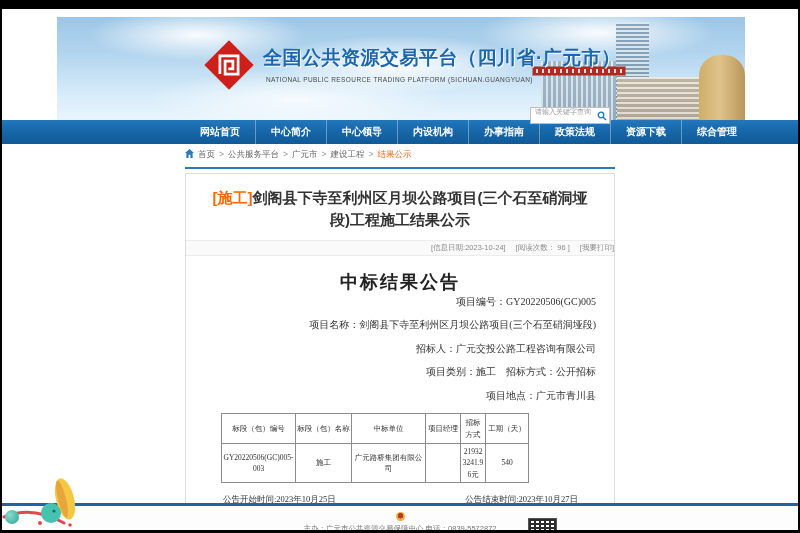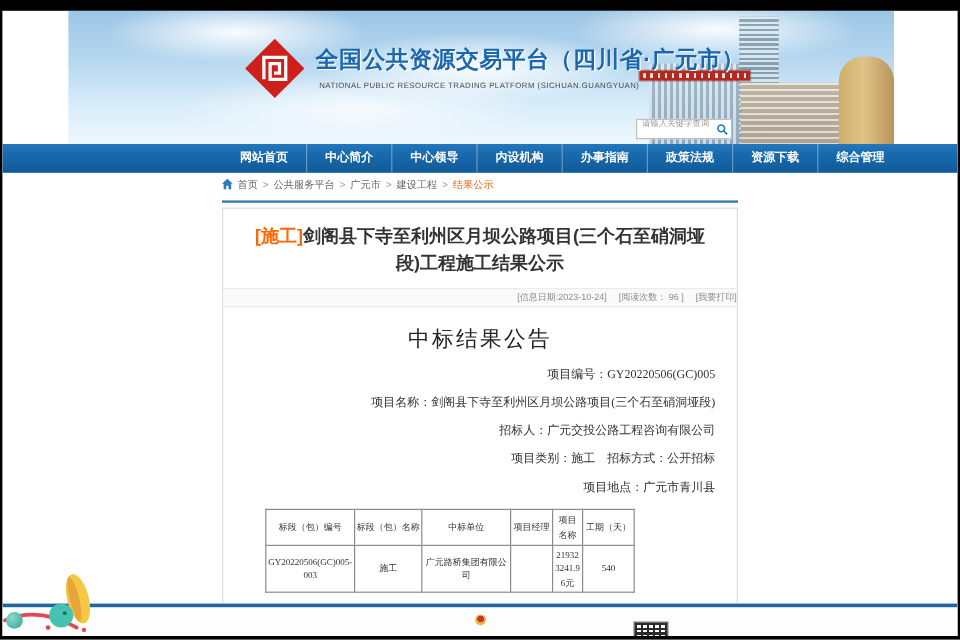--- a/index.html
+++ b/index.html
@@ -3,21 +3,21 @@
 <meta charset="utf-8">
 <style>
   * { margin:0; padding:0; box-sizing:border-box; }
   html,body { width:800px; height:533px; }
   body { background:#000; position:relative; overflow:hidden;
          font-family:"Liberation Sans","DejaVu Sans",sans-serif; }
   .page { position:absolute; left:2px; top:9px; width:796px; height:521px;
           background:#fff; overflow:hidden; }
 
   
-  .banner { position:absolute; left:55px; top:0; width:688px; height:111px; overflow:hidden;
+  .banner { position:absolute; left:55px; top:8px; width:688px; height:111px; overflow:hidden;
             background:linear-gradient(180deg,#9cc6e6 0%,#b4d6ef 35%,#d9edfa 72%,#eef7fd 100%); }
   .cloud { position:absolute; border-radius:50%;
            background:radial-gradient(ellipse at center, rgba(255,255,255,.95) 0%, rgba(255,255,255,0) 70%); }
   .c1 { left:30px;  top:-8px;  width:220px; height:52px; }
   .c2 { left:210px; top:18px;  width:260px; height:60px; }
   .c3 { left:420px; top:-12px; width:240px; height:55px; }
   .c4 { left:90px;  top:52px;  width:300px; height:60px; opacity:.8; }
 
   .logo { position:absolute; left:146px; top:22px; width:52px; height:52px; }
 
@@ -78,22 +78,22 @@
   .art-title { margin:13px 20px 0; text-align:center; font-size:15px; font-weight:bold;
                color:#333; line-height:1.45; }
   .art-title .tag { color:#f60; }
   .meta-bar { margin-top:9px; height:16px; background:#fafafa;
               border-top:1px solid #ececec; border-bottom:1px solid #ececec;
               display:flex; justify-content:flex-end; align-items:center; gap:10px;
               font-size:7.5px; color:#8a8a8a; }
   .meta-print { cursor:pointer; }
 
   .ann { font-family:"Liberation Serif","DejaVu Serif",serif; color:#333; }
-  .ann-head { text-align:center; font-size:18px; font-weight:400; letter-spacing:2px;
-              margin:14px 0 13px; color:#222; }
+  .ann-head { text-align:center; font-size:18px; font-weight:700; letter-spacing:2px;
+              margin:14px 0 2px; color:#222; }
   .field { font-size:10px; margin:0 18px 11px 37px; line-height:1.25;text-align:right; }
 
   table.result { border-collapse:collapse; table-layout:fixed; width:307px;
                  margin:4px 0 0 35px; font-size:7.5px; text-align:center; color:#333; }
   table.result th, table.result td { border:1px solid #8c8c8c; font-weight:normal;
                  padding:2px 1px; line-height:1.5; vertical-align:middle; }
   table.result thead tr { height:30px; }
   table.result tbody tr { height:36px; }
   td.wrap { word-break:break-all; }
 
@@ -214,21 +214,21 @@
           <col style="width:35px">
             <col style="width:25px">
             <col style="width:43px">
         </colgroup>
         <thead>
           <tr>
             <th>标段（包）编号</th>
             <th>标段（包）名称</th>
             <th>中标单位</th>
             <th>项目经理</th>
-            <th>项目名称</th>
+            <th>招标方式</th>
             <th>工期（天）</th>
           </tr>
         </thead>
         <tbody>
           <tr>
             <td>GY20220506(GC)005-003</td>
             <td>施工</td>
             <td>广元路桥集团有限公司</td>
             <td></td>
             <td class="wrap">219323241.96元</td>
@@ -243,20 +243,21 @@
       </div>
 
       <p class="other">其他说明:</p>
     </div>
   </div>
 
   <div class="footer">
     <div class="foot-line1">
       <span class="badge"></span>
     </div>
+    <div class="foot-line2">主办：广元市公共资源交易保障中心 电话：0839-5572872</div>
     <div class="qr"></div>
   </div>
 
   <svg class="mascot" width="92" height="59" viewBox="0 0 92 59">
     <path d="M2 46 Q30 34 62 52" fill="none" stroke="#e3484e" stroke-width="3" stroke-linecap="round"></path>
     <ellipse cx="63" cy="28" rx="9" ry="21" fill="#f4c844" transform="rotate(-14 63 28)"></ellipse>
     <ellipse cx="60" cy="28" rx="4" ry="19" fill="#e8a63a" transform="rotate(-14 60 28)"></ellipse>
     <circle cx="49" cy="42" r="10" fill="#46c2b0"></circle>
     <circle cx="52" cy="40" r="1.6" fill="#1d6d61"></circle>
     <circle cx="38" cy="52" r="2" fill="#e3484e"></circle>

